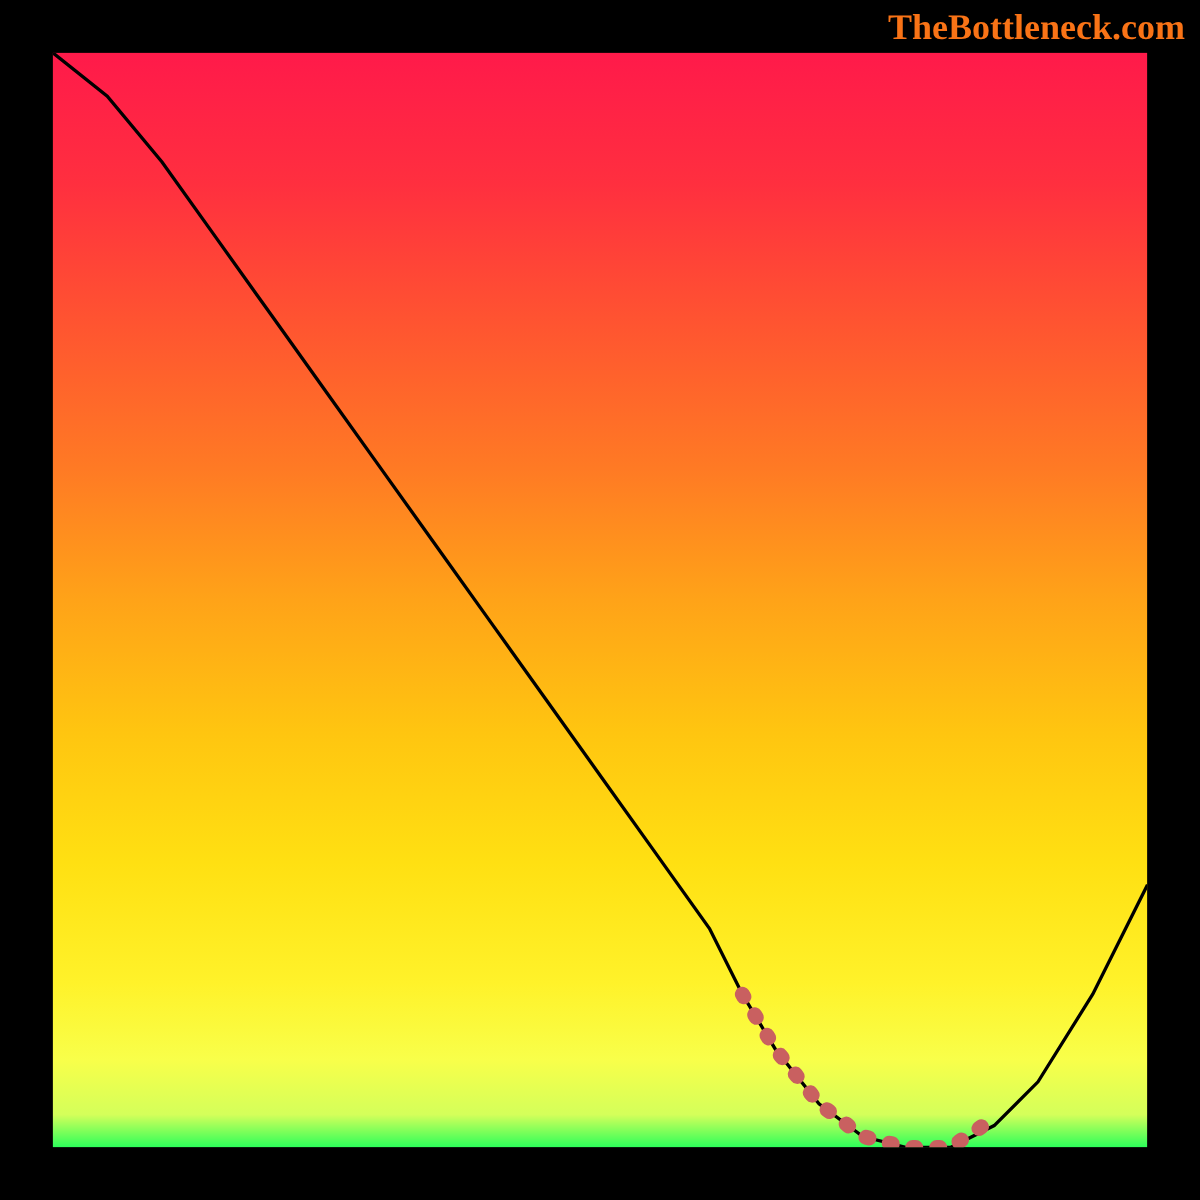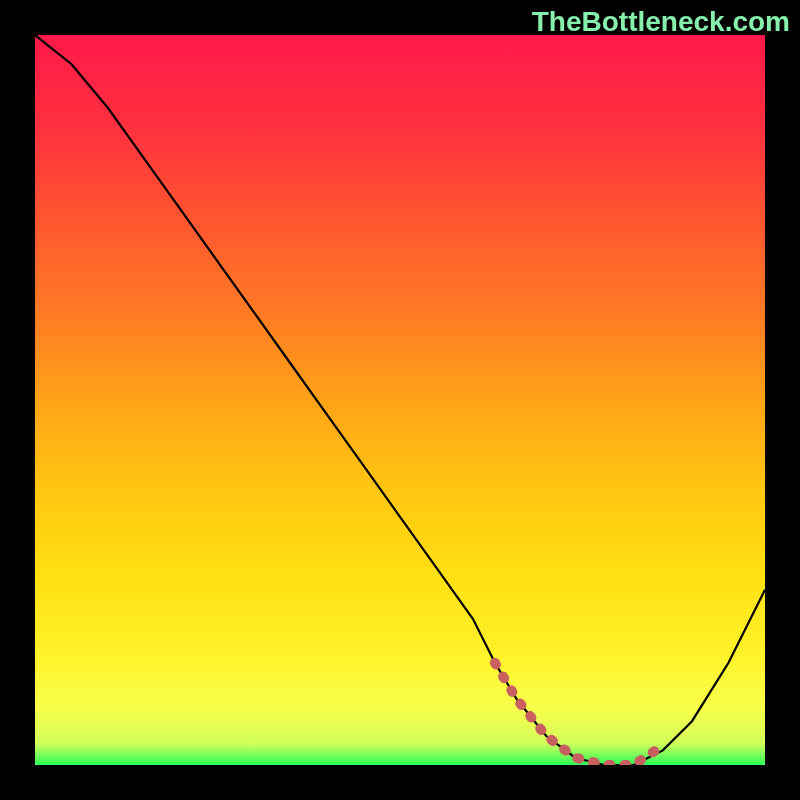--- a/index.html
+++ b/index.html
@@ -8,24 +8,25 @@
     height: 800px;
     background: #000;
     position: relative;
     font-family: Arial, sans-serif;
     overflow: hidden;
   }
   .watermark {
     position: absolute;
     top: 6px;
     right: 10px;
-    color: #86efac;
-    font-size: 28px;
+    color: #f97316;
+    font-size: 24px;
     font-weight: bold;
     z-index: 10;
+    font-family: Liberation Serif, serif;
   }
   .plot-area {
     position: absolute;
     left: 35px;
     top: 35px;
     width: 730px;
     height: 730px;
     overflow: hidden;
   }
   .gradient-bg {

